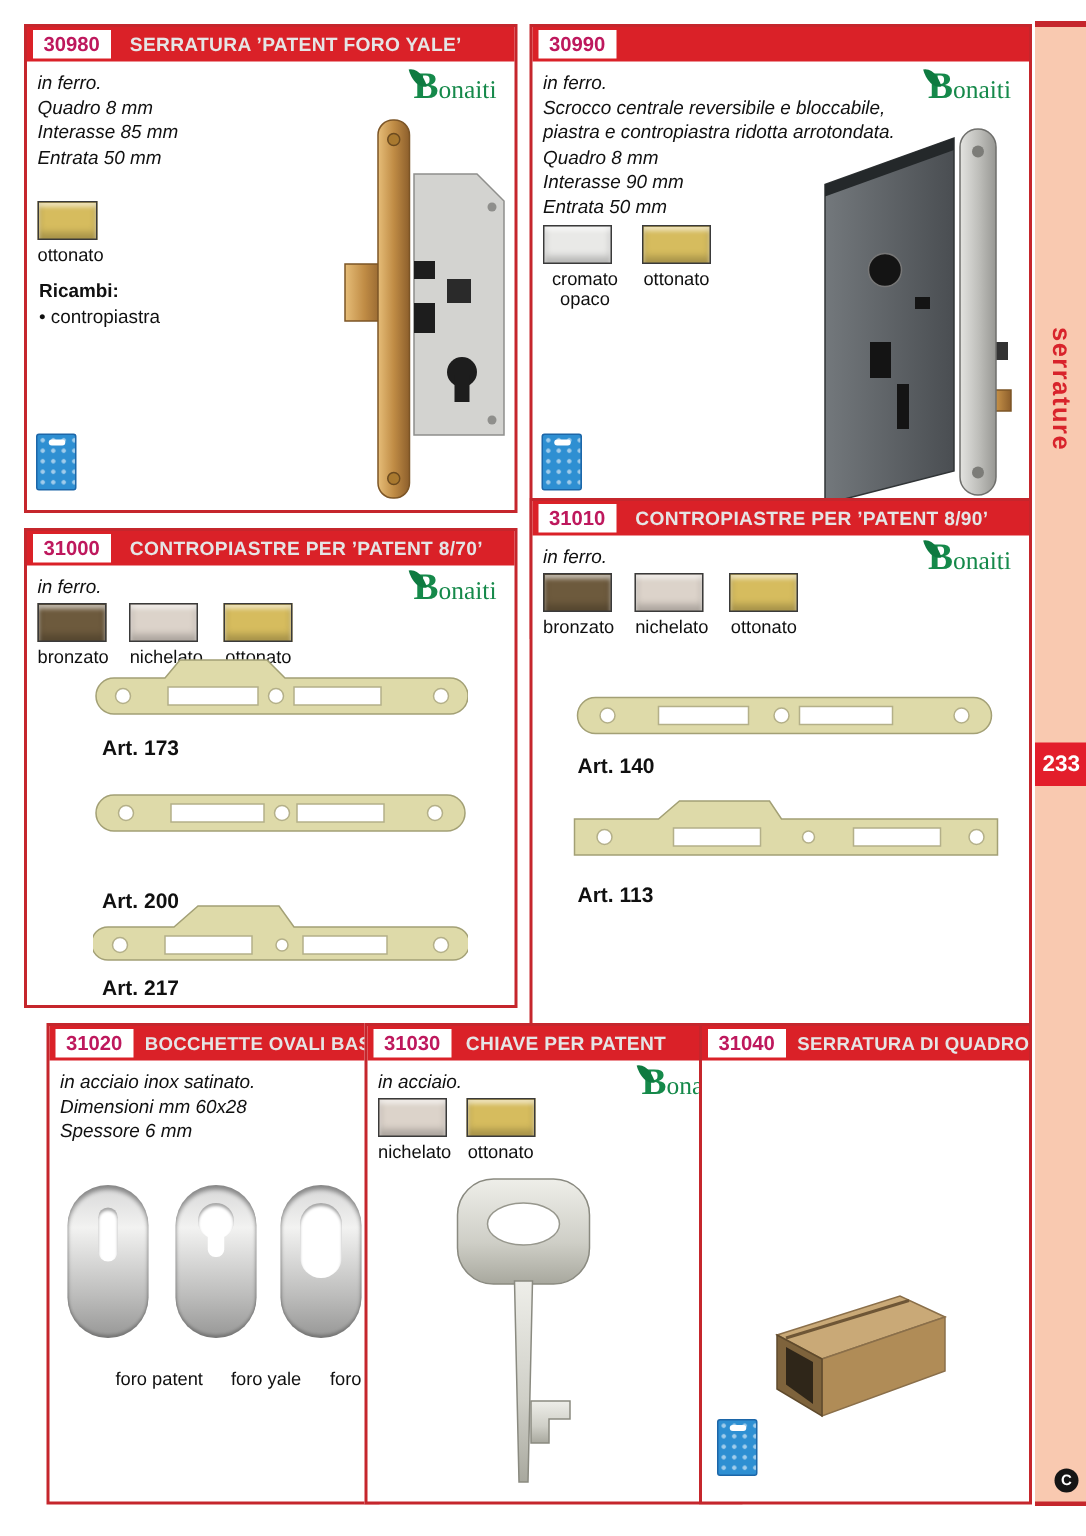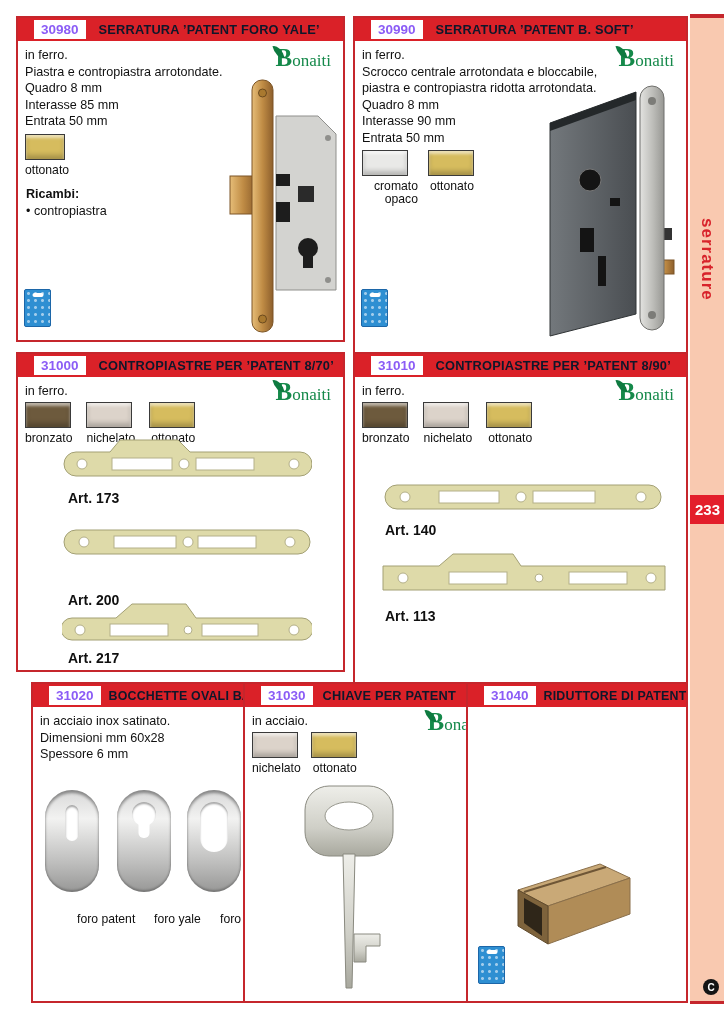--- a/index.html
+++ b/index.html
@@ -1,38 +1,38 @@
 <!DOCTYPE html>
 <html><head>
 <meta charset="utf-8">
 <style>
   html,body{margin:0;padding:0;background:#fff;}
   .page{position:relative;width:724px;height:1024px;background:#fff;overflow:hidden;
         font-family:"Liberation Sans",sans-serif;color:#101010;}
   
   .box{position:absolute;border:2px solid #c5262c;background:#fff;box-sizing:border-box;}
   .box-header{height:23px;background:#da2128;display:flex;align-items:center;overflow:hidden;}
-  .code-chip{background:#fff;color:#8b5cf6;font-weight:bold;font-size:13.5px;
-             padding:0 7px;margin-left:16px;height:19px;line-height:19px;flex:0 0 auto;}
-  .box-title{color:#0f172a;font-weight:bold;font-size:12.8px;margin-left:13px;
+  .code-chip{background:#fff;color:#be185d;font-weight:bold;font-size:13.5px;
+             padding:0 7px;margin-left:4px;height:19px;line-height:19px;flex:0 0 auto;}
+  .box-title{color:#e5e5e5;font-weight:bold;font-size:12.8px;margin-left:13px;
              letter-spacing:.2px;white-space:nowrap;}
   .desc{position:absolute;left:7px;top:29px;font-size:12.6px;line-height:16.5px;}
-  .desc div{white-space:nowrap;}
+  .desc div{white-space:nowrap;font-style:italic;}
   
   .brand{position:absolute;font-family:"Liberation Serif",serif;color:#15894a;line-height:1;}
   .brand-b{font-size:25px;font-weight:bold;position:relative;}
   .brand-leaf{position:absolute;left:-2px;top:1px;width:9px;height:14px;background:#0e7a40;
               border-radius:0 100% 0 100%;transform:rotate(-14deg);}
   .brand-rest{font-size:17px;}
   
   .finishes{position:absolute;display:flex;align-items:flex-start;}
   .finish{margin-right:10px;text-align:center;max-width:56px;}
   .swatch{display:block;width:46px;height:26px;border:1px solid #3a3a3a;box-sizing:border-box;
           box-shadow:inset 0 3px 3px rgba(255,255,255,.55), inset 0 -4px 5px rgba(0,0,0,.22);}
-  .swatch-label{display:block;font-size:12.2px;line-height:13px;margin-top:4px;text-align:right;}
+  .swatch-label{display:block;font-size:12.2px;line-height:13px;margin-top:4px;}
   .art-label{position:absolute;font-weight:bold;font-size:14px;}
   .imgpos{position:absolute;}
   
   .bag{position:absolute;width:27px;height:38px;background:#2e8fd2;border:1px solid #1c66a8;
        border-radius:2px;box-sizing:border-box;
        background-image:radial-gradient(circle, rgba(255,255,255,.55) 1.2px, transparent 1.7px);
        background-size:7px 7px;}
   .bag-handle{position:absolute;top:3px;left:50%;transform:translateX(-50%);
               width:11px;height:4px;background:#fff;border-radius:2px;}
   
@@ -92,21 +92,20 @@
   <section class="box" style="left:16px;top:16px;width:329px;height:326px;">
     <header class="box-header">
       <span class="code-chip">30980</span>
       <span class="box-title">SERRATURA ’PATENT FORO YALE’</span>
     </header>
     <div class="brand" style="right:12px;top:27px;">
       <span class="brand-b"><span class="brand-leaf"></span><span>B</span></span><span class="brand-rest">onaiti</span>
     </div>
     <div class="desc">
       <div>in ferro.</div>
-      <div>Piastra e contropiastra arrotondate.</div>
       <div>Quadro 8 mm</div>
       <div>Interasse 85 mm</div>
       <div>Entrata 50 mm</div>
     </div>
     <div class="finishes" style="left:7px;top:116px;">
       <div class="finish">
         <span class="swatch" style="width: 40px; background-color: rgb(214, 188, 94);"></span>
         <span class="swatch-label">ottonato</span>
       </div>
     </div>
@@ -129,28 +128,27 @@
       <circle cx="72.5" cy="243" r="4" fill="#a9792f" stroke="#6b4a1f"></circle>
     </svg>
     <div class="bag" style="left:6px;top:271px;">
         <span class="bag-handle"></span>
       </div>
   </section>
 
   <section class="box" style="left:353px;top:16px;width:335px;height:410px;">
     <header class="box-header">
       <span class="code-chip">30990</span>
-      <span class="box-title">SERRATURA ’PATENT B. SOFT’</span>
     </header>
     <div class="brand" style="right:12px;top:27px;">
       <span class="brand-b"><span class="brand-leaf"></span><span>B</span></span><span class="brand-rest">onaiti</span>
     </div>
     <div class="desc">
       <div>in ferro.</div>
-      <div>Scrocco centrale arrotondata e bloccabile,</div>
+      <div>Scrocco centrale reversibile e bloccabile,</div>
       <div>piastra e contropiastra ridotta arrotondata.</div>
       <div>Quadro 8 mm</div>
       <div>Interasse 90 mm</div>
       <div>Entrata 50 mm</div>
     </div>
     <div class="finishes" style="left:7px;top:132px;">
       <div class="finish">
         <span class="swatch" style="background-color: rgb(233, 233, 231);"></span>
         <span class="swatch-label">cromato opaco</span>
       </div>
@@ -224,21 +222,21 @@
       <path d="M10,16 h44 l16,-14 h54 l10,14 h106 a10,10 0 0 1 0,22 H10 a10,10 0 0 1 0,-22 Z" fill="#dedaa9" stroke="#a3a075"></path>
       <rect x="48" y="22" width="58" height="12" fill="#fff" stroke="#b4b089"></rect>
       <rect x="140" y="22" width="56" height="12" fill="#fff" stroke="#b4b089"></rect>
       <circle cx="18" cy="28" r="5" fill="#fff" stroke="#b4b089"></circle>
       <circle cx="126" cy="28" r="4" fill="#fff" stroke="#b4b089"></circle>
       <circle cx="232" cy="28" r="5" fill="#fff" stroke="#b4b089"></circle>
     </svg>
     <div class="art-label" style="left:50px;top:296px;">Art. 217</div>
   </section>
 
-  <section class="box" style="left:353px;top:352px;width:335px;height:404px;">
+  <section class="box" style="left:353px;top:332px;width:335px;height:404px;">
     <header class="box-header">
       <span class="code-chip">31010</span>
       <span class="box-title">CONTROPIASTRE PER ’PATENT 8/90’</span>
     </header>
     <div class="brand" style="right:12px;top:25px;">
       <span class="brand-b"><span class="brand-leaf"></span><span>B</span></span><span class="brand-rest">onaiti</span>
     </div>
     <div class="desc">
       <div>in ferro.</div>
     </div>
@@ -326,21 +324,21 @@
       <rect x="8" y="4" width="88" height="70" rx="24" fill="url(#gr-silver)" stroke="#8a8a80"></rect>
       <ellipse cx="52" cy="34" rx="24" ry="14" fill="#fff" stroke="#97978d"></ellipse>
       <polygon points="46,72 58,72 55,206 49,206" fill="url(#gr-silver)" stroke="#8a8a80"></polygon>
       <path d="M57,152 h26 v12 h-14 v16 h-12 z" fill="url(#gr-silver)" stroke="#8a8a80"></path>
     </svg>
   </section>
 
   <section class="box" style="left:466px;top:682px;width:222px;height:321px;">
     <header class="box-header">
       <span class="code-chip">31040</span>
-      <span class="box-title" style="margin-left:8px;font-size:12.4px;">RIDUTTORE DI PATENT</span>
+      <span class="box-title" style="margin-left:8px;font-size:12.4px;">SERRATURA DI QUADRO</span>
     </header>
     <svg class="imgpos" style="left:32px;top:168px;" width="155" height="95" viewBox="0 0 155 95">
       <polygon points="18,38 100,12 130,26 48,54" fill="#c9a977" stroke="#8a6f4a"></polygon>
       <line x1="24" y1="40" x2="106" y2="15" stroke="#6e5636" stroke-width="2"></line>
       <polygon points="48,54 130,26 130,62 48,92" fill="#b08c57" stroke="#8a6f4a"></polygon>
       <polygon points="18,38 48,54 48,92 18,74" fill="#7e633c" stroke="#5f4a2c"></polygon>
       <polygon points="24,46 42,56 42,84 24,71" fill="#2f2619"></polygon>
     </svg>
     <div class="bag" style="left:10px;top:262px;">
         <span class="bag-handle"></span>

